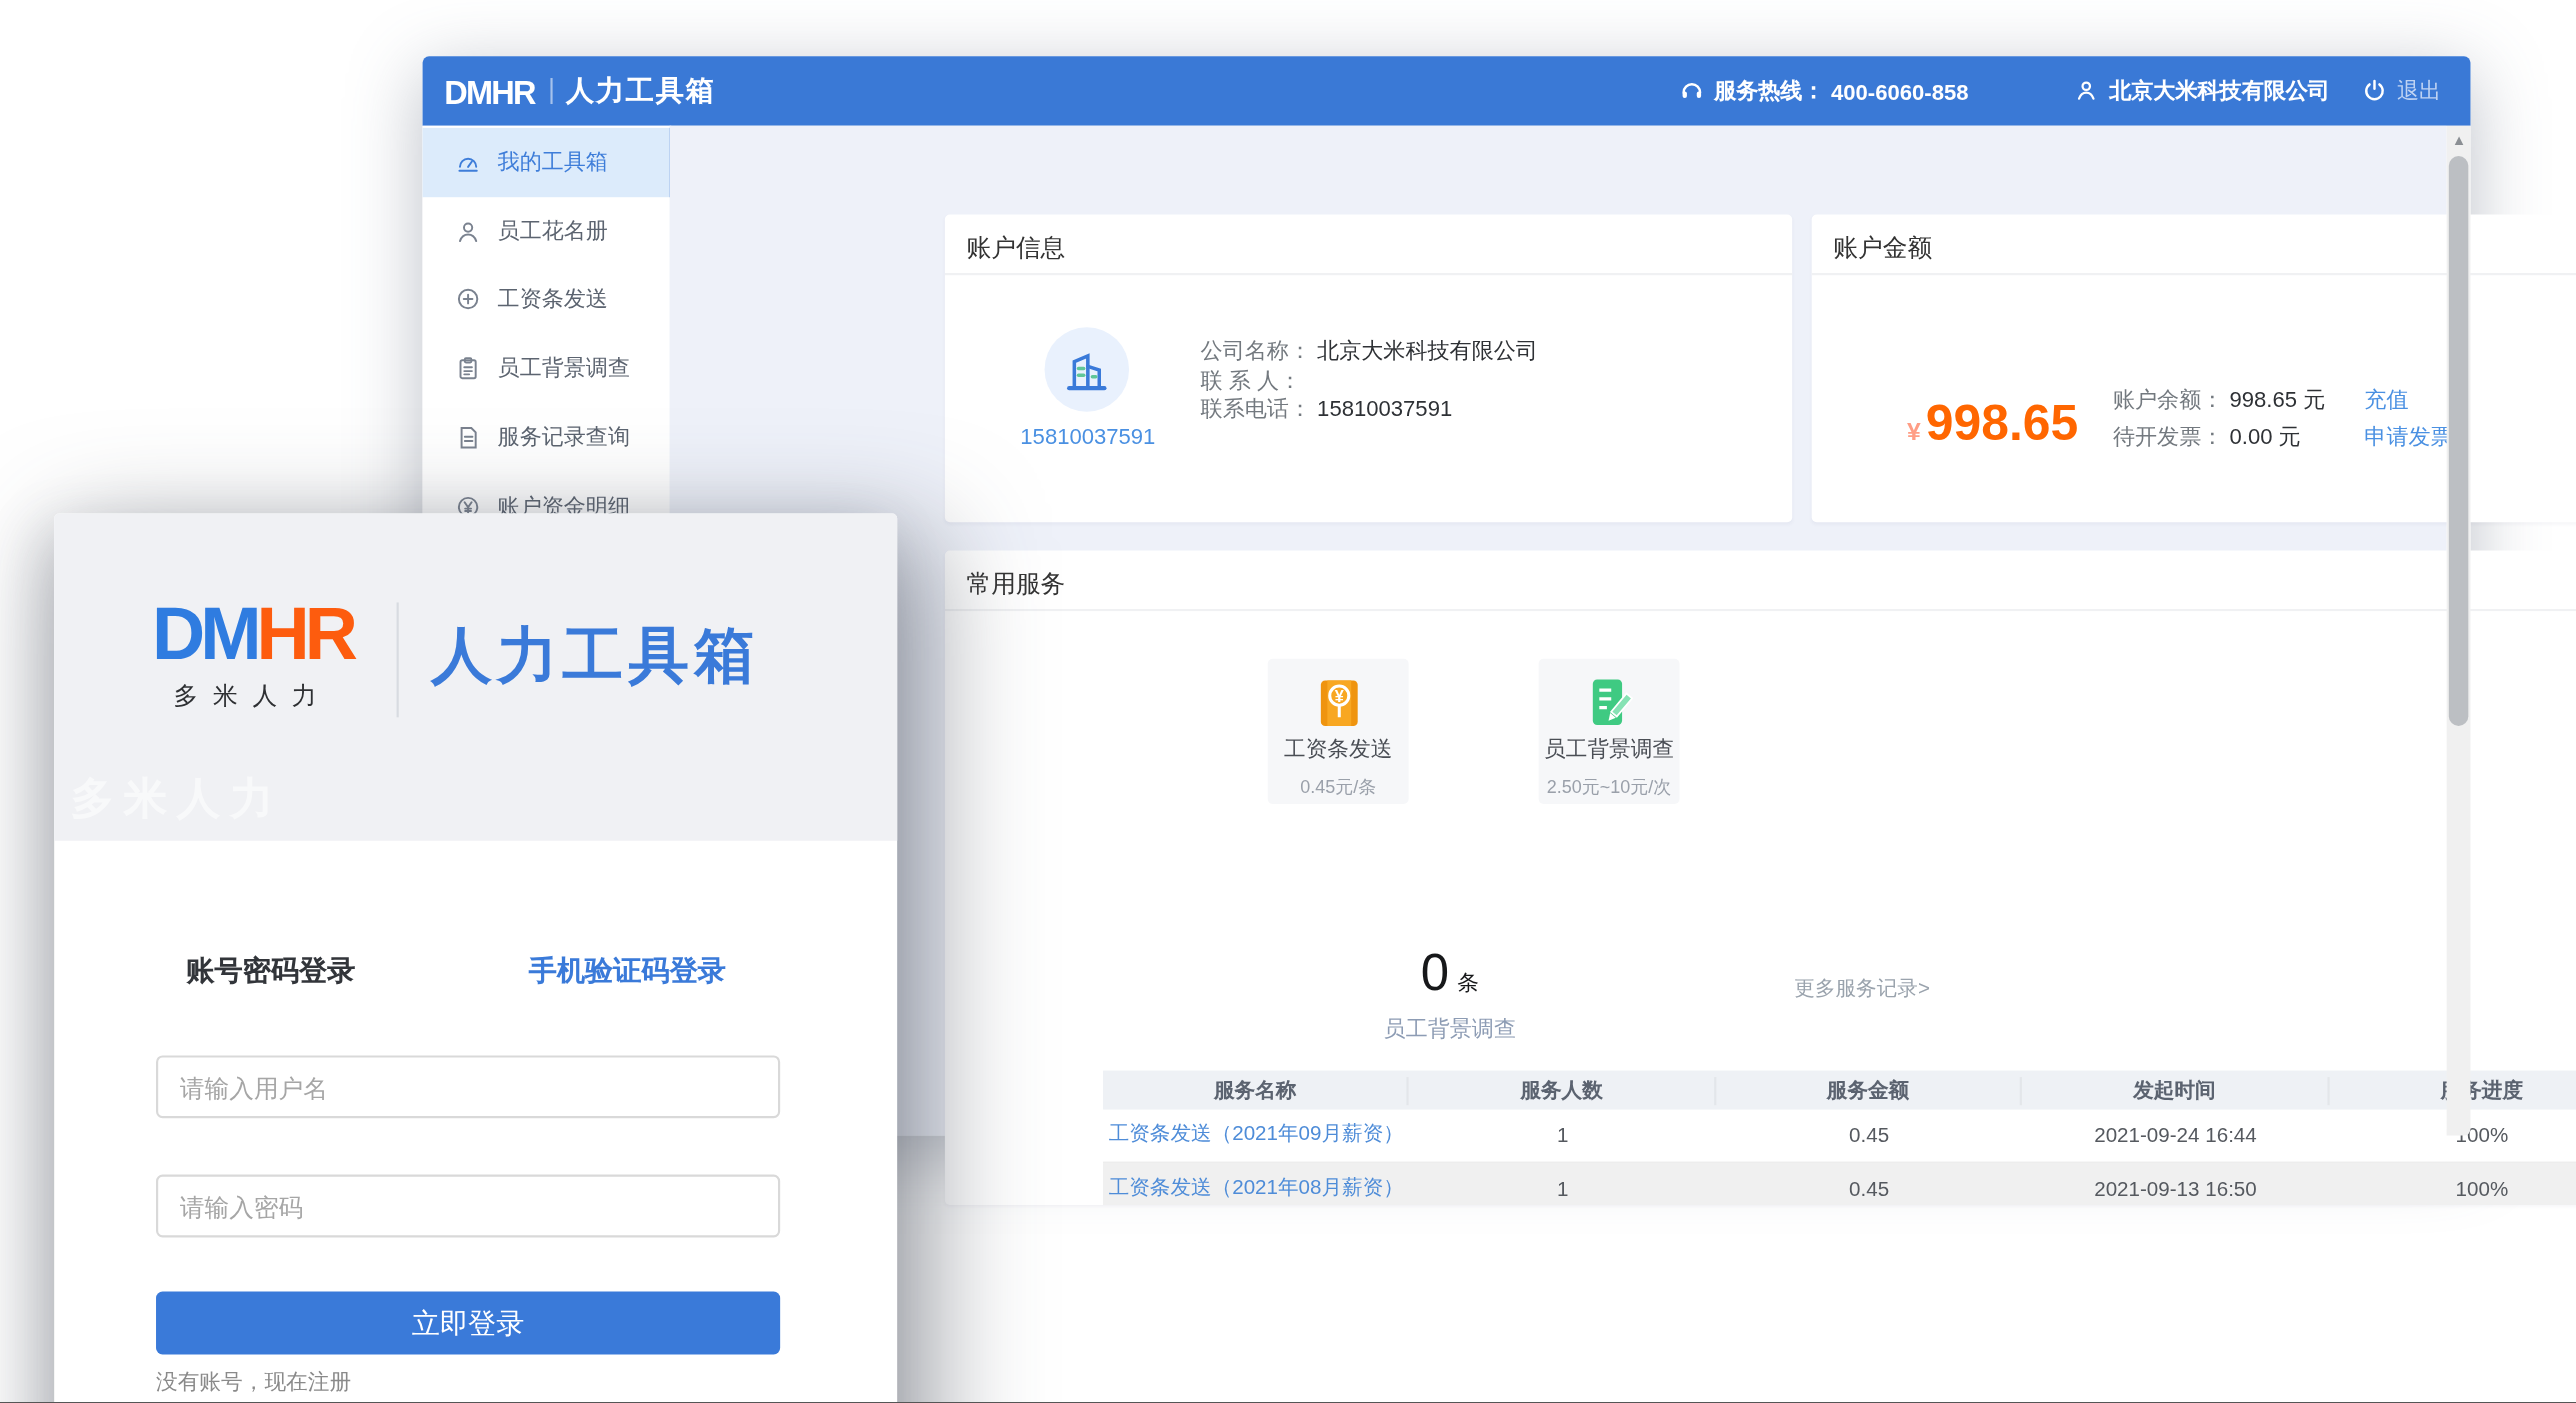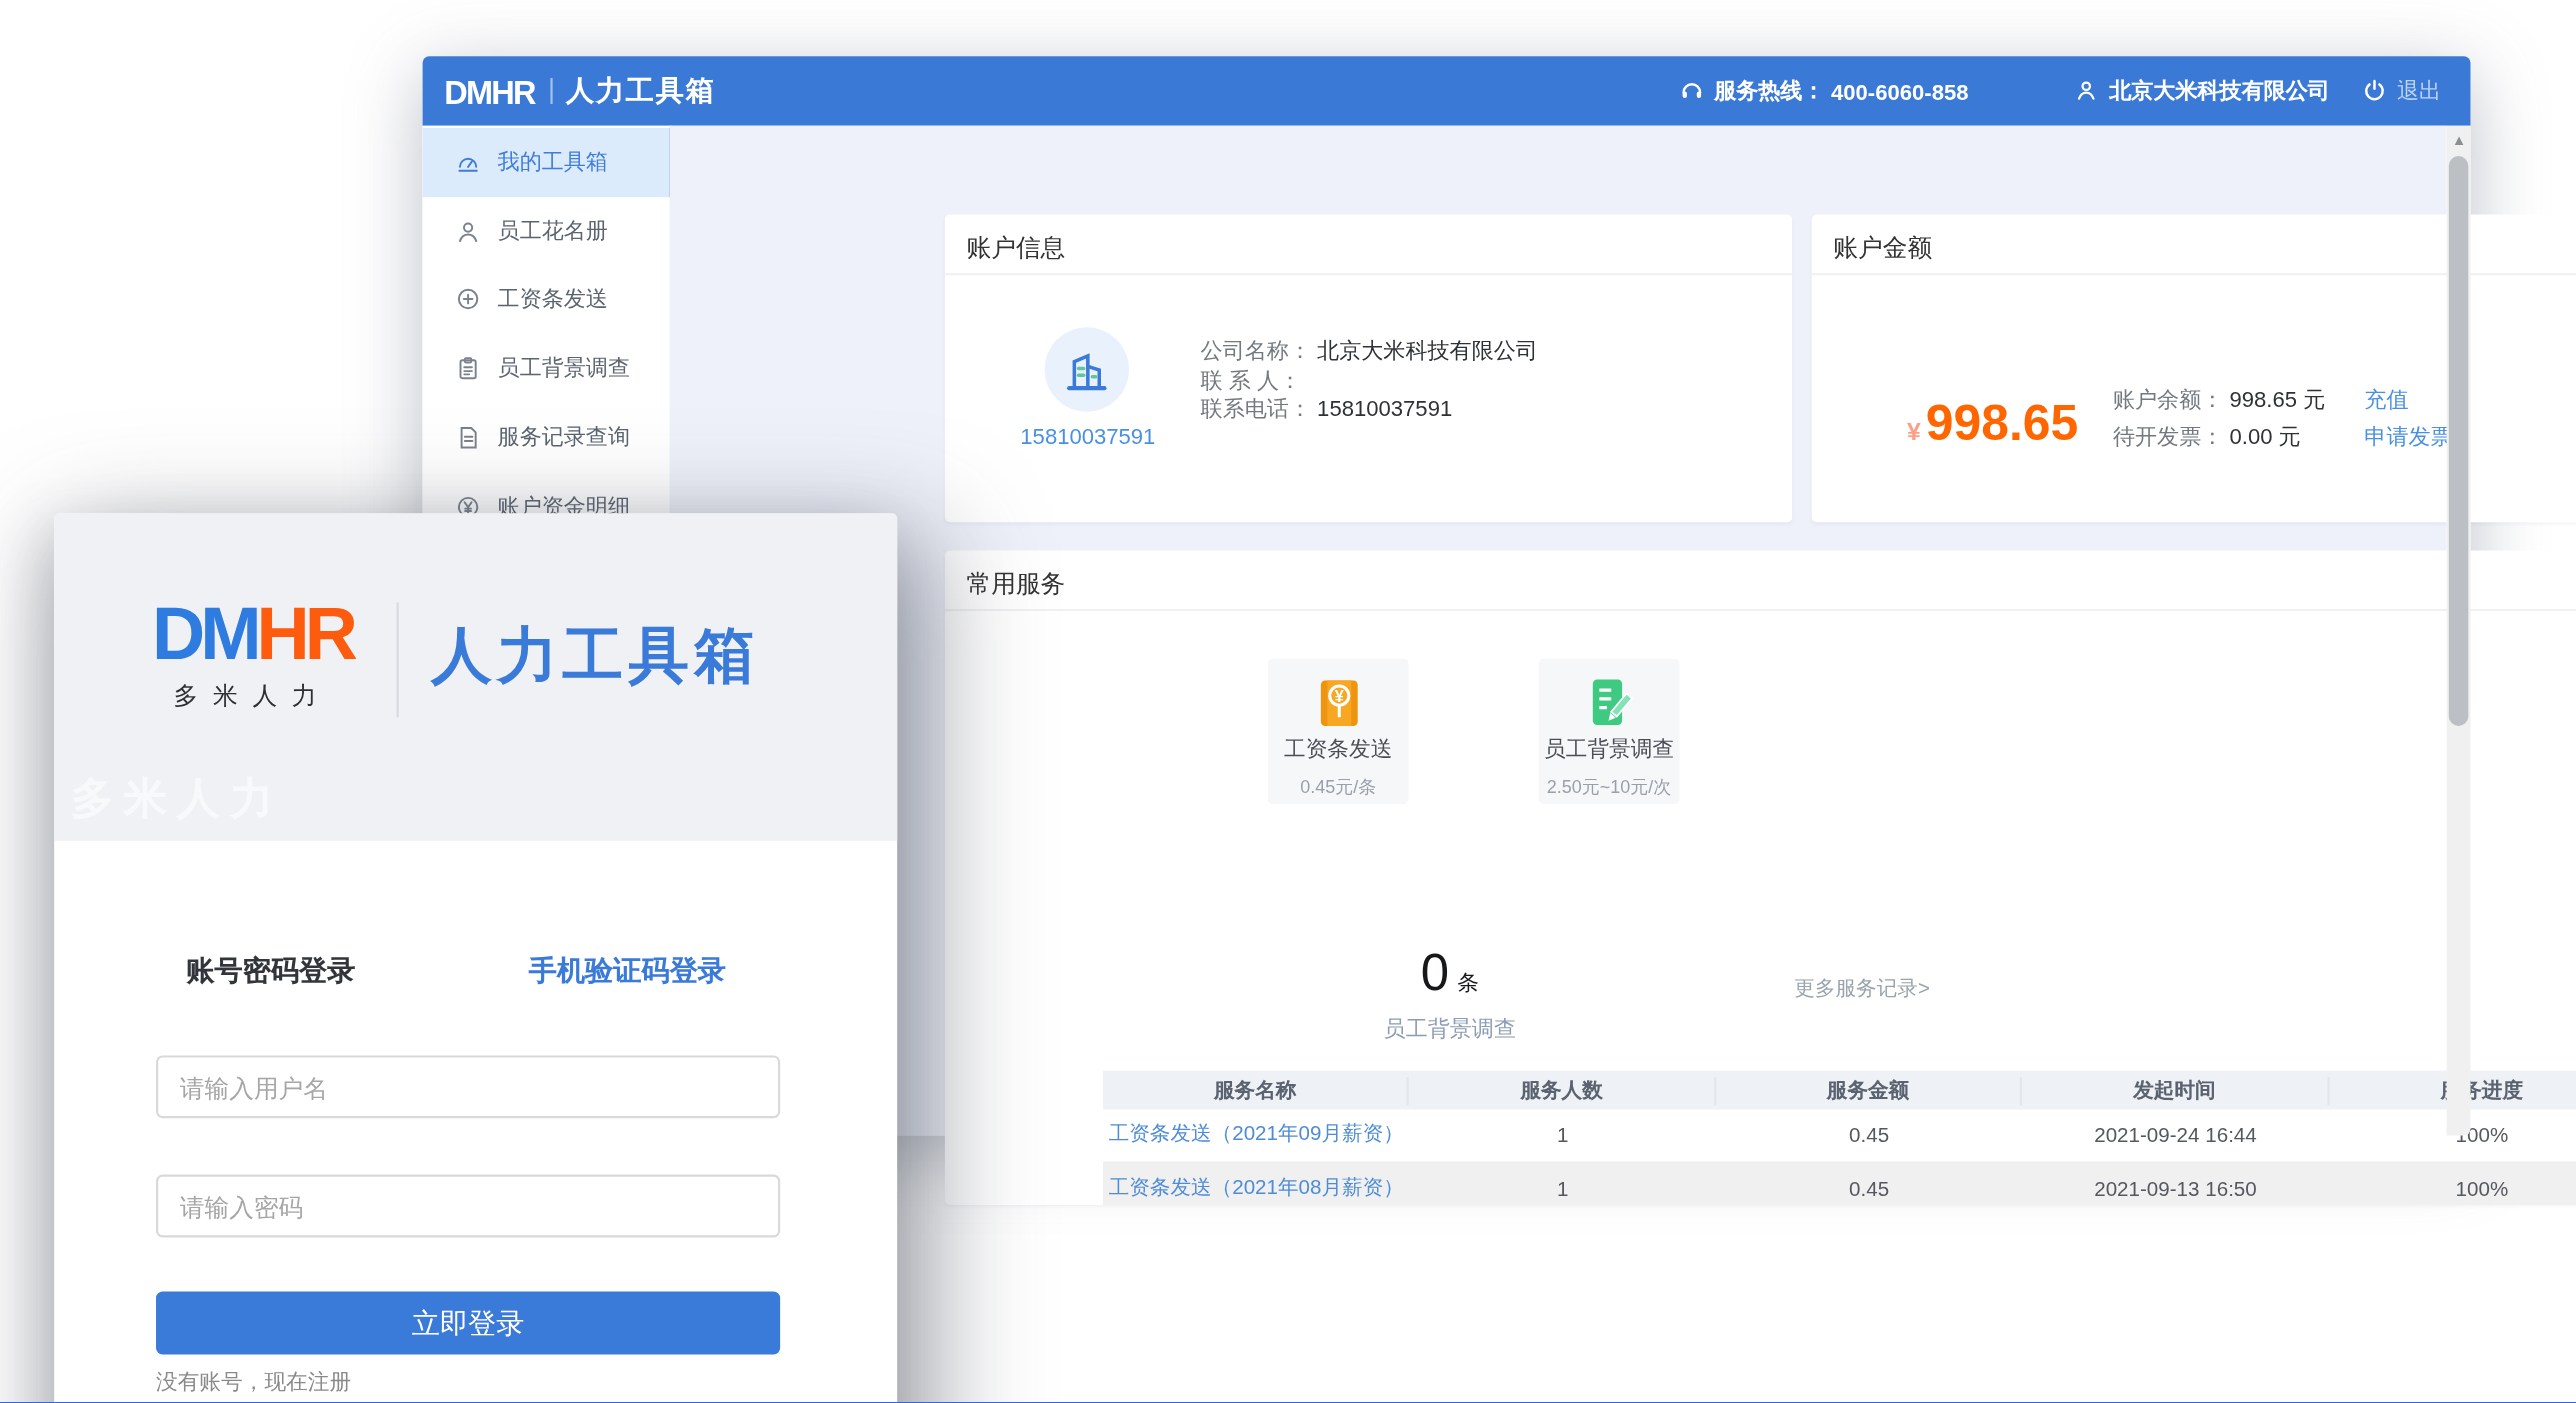--- a/index.html
+++ b/index.html
@@ -1,16 +1,16 @@
 <!DOCTYPE html>
 <html style="font-size:12px"><head>
 <meta charset="utf-8">
 <style>
   html,body{margin:0;padding:0;background:#ffffff;}
-  #viewport{width:2576px;height:1403px;overflow:hidden;position:relative;background:#1d4ed8;}
+  #viewport{width:2576px;height:1403px;overflow:hidden;position:relative;background:#404040;}
   #stage{width:1189px;height:647px;position:relative;transform:scale(2.1671);transform-origin:0 0;
          font-family:"Liberation Sans","DejaVu Sans",sans-serif;background:#ffffff;overflow:hidden;}
   .abs{position:absolute;}
 
   
   #main-window{left:195px;top:26px;width:945px;height:498px;background:#ffffff;border-radius:3px;
                box-shadow:0 7.6px 34px rgba(90,100,120,.40);}
   
   #app-header{left:0;top:0;right:0;height:32px;background:#3a79d6;border-radius:3px 3px 0 0;
               display:flex;align-items:center;color:#fff;}

